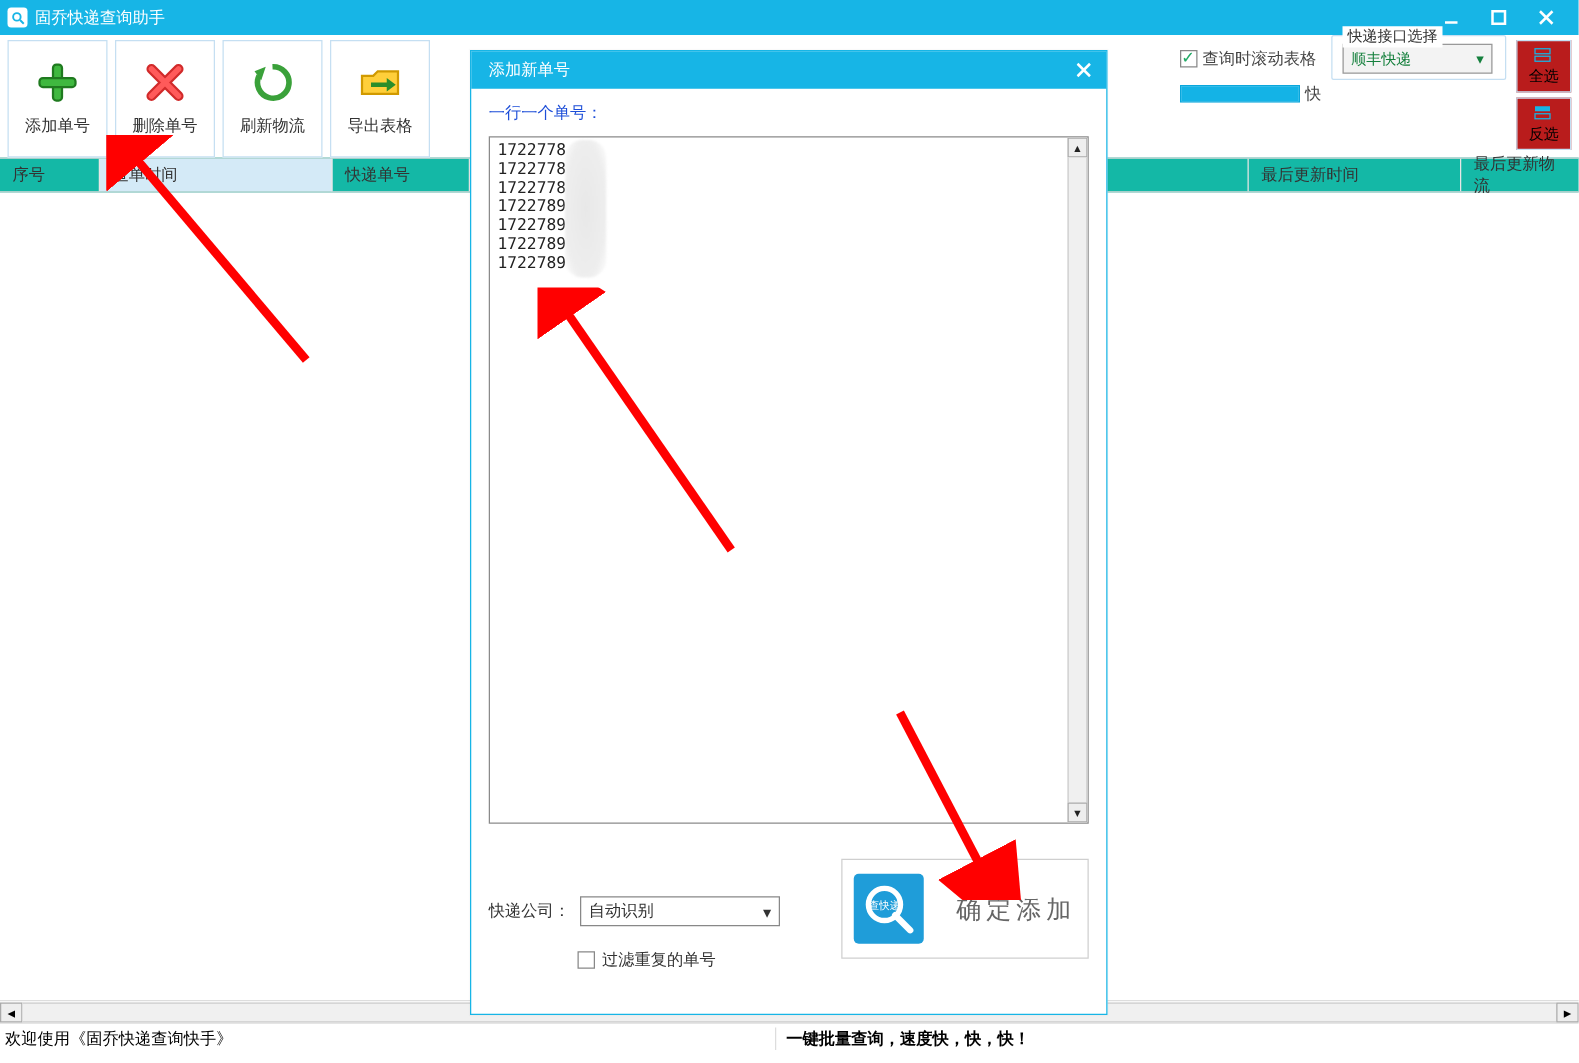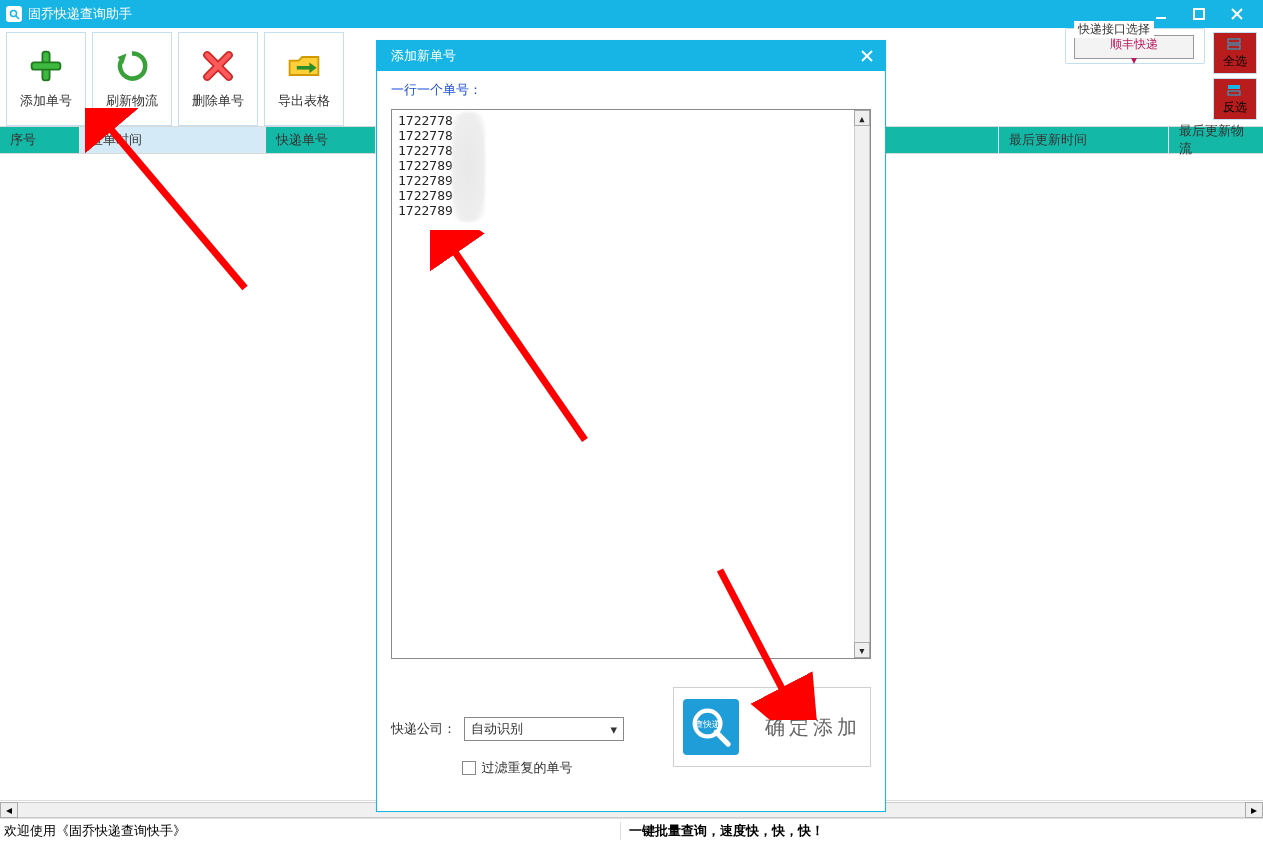--- a/index.html
+++ b/index.html
@@ -72,21 +72,21 @@
     margin-top: -4px;
   }
   .group-box .legend {
     position: absolute; top: -8px; left: 8px;
     background:#fff; padding: 0 4px; font-size: 12px; color:#333;
   }
   .combo {
     width: 120px; height: 24px;
     border: 1px solid #999; background:#f3f3f3;
     display:flex; align-items:center; justify-content:space-between;
-    padding: 0 6px; color:#be185d; font-size:12px;flex-direction:column;
+    padding: 0 6px; color:#15803d; font-size:12px;
   }
   .mini-btn-col { display:flex; flex-direction:column; gap: 4px;}
   .mini-btn {
     width: 44px; height: 42px;
     border:1px solid #c5dff2; background:#b91c1c;
     display:flex; flex-direction:column; align-items:center; justify-content:center;
     font-size:12px; cursor:pointer; gap:2px;
   }
   .grid-header {
     display: flex;
@@ -227,47 +227,59 @@
       <svg viewBox="0 0 40 40" width="36" height="36">
           <rect x="16" y="4" width="8" height="32" rx="3" fill="#3fb83f" stroke="#1f7a1f" stroke-width="2"></rect>
           <rect x="4" y="16" width="32" height="8" rx="3" fill="#3fb83f" stroke="#1f7a1f" stroke-width="2"></rect>
         </svg>
     </div>
     <div class="lbl">添加单号</div>
   </div>
   <div class="tool-btn">
     <div class="ico">
       <svg viewBox="0 0 40 40" width="36" height="36">
-          <path d="M20 6 A14 14 0 1 1 8 14" fill="none" stroke="#3aa13a" stroke-width="5"></path>
-          <polygon points="4,10 14,6 10,18" fill="#3aa13a"></polygon>
-        </svg>
-    </div>
-    <div class="lbl">刷新物流</div>
+          <path d="M8 8 L32 32 M32 8 L8 32" stroke="#d12a2a" stroke-width="9" stroke-linecap="round"></path>
+          <path d="M8 8 L32 32 M32 8 L8 32" stroke="#ff5a5a" stroke-width="5" stroke-linecap="round"></path>
+        </svg>
+    </div>
+    <div class="lbl">删除单号</div>
   </div>
   <div class="tool-btn">
     <div class="ico">
       <svg viewBox="0 0 40 40" width="36" height="36">
-          <path d="M8 8 L32 32 M32 8 L8 32" stroke="#d12a2a" stroke-width="9" stroke-linecap="round"></path>
-          <path d="M8 8 L32 32 M32 8 L8 32" stroke="#ff5a5a" stroke-width="5" stroke-linecap="round"></path>
-        </svg>
-    </div>
-    <div class="lbl">删除单号</div>
+          <path d="M20 6 A14 14 0 1 1 8 14" fill="none" stroke="#3aa13a" stroke-width="5"></path>
+          <polygon points="4,10 14,6 10,18" fill="#3aa13a"></polygon>
+        </svg>
+    </div>
+    <div class="lbl">刷新物流</div>
   </div>
   <div class="tool-btn">
     <div class="ico">
       <svg viewBox="0 0 40 40" width="36" height="36">
           <path d="M4 14 L14 14 L18 10 L36 10 L36 30 L4 30 Z" fill="#ffcf3a" stroke="#d19a00" stroke-width="2"></path>
           <path d="M12 22 L28 22" stroke="#2a8e2a" stroke-width="4"></path>
           <polygon points="26,16 26,28 34,22" fill="#2a8e2a"></polygon>
         </svg>
     </div>
     <div class="lbl">导出表格</div>
   </div>
 
   <div class="right-panel">
+    <div style="display:flex; flex-direction:column; gap:10px; padding-top:6px;">
+      <div class="checkline">
+        <span class="chk checked"></span>
+        <span>查询时滚动表格</span>
+      </div>
+      <div class="checkline">
+        <div class="slider-box">
+            <div class="fill"></div>
+          </div>
+        <span>快</span>
+      </div>
+    </div>
     <div class="group-box">
       <div class="legend">快递接口选择</div>
       <div class="combo">
         <span>顺丰快递</span>
         <span>▾</span>
       </div>
     </div>
     <div class="mini-btn-col">
       <div class="mini-btn">
         <svg width="16" height="14">

